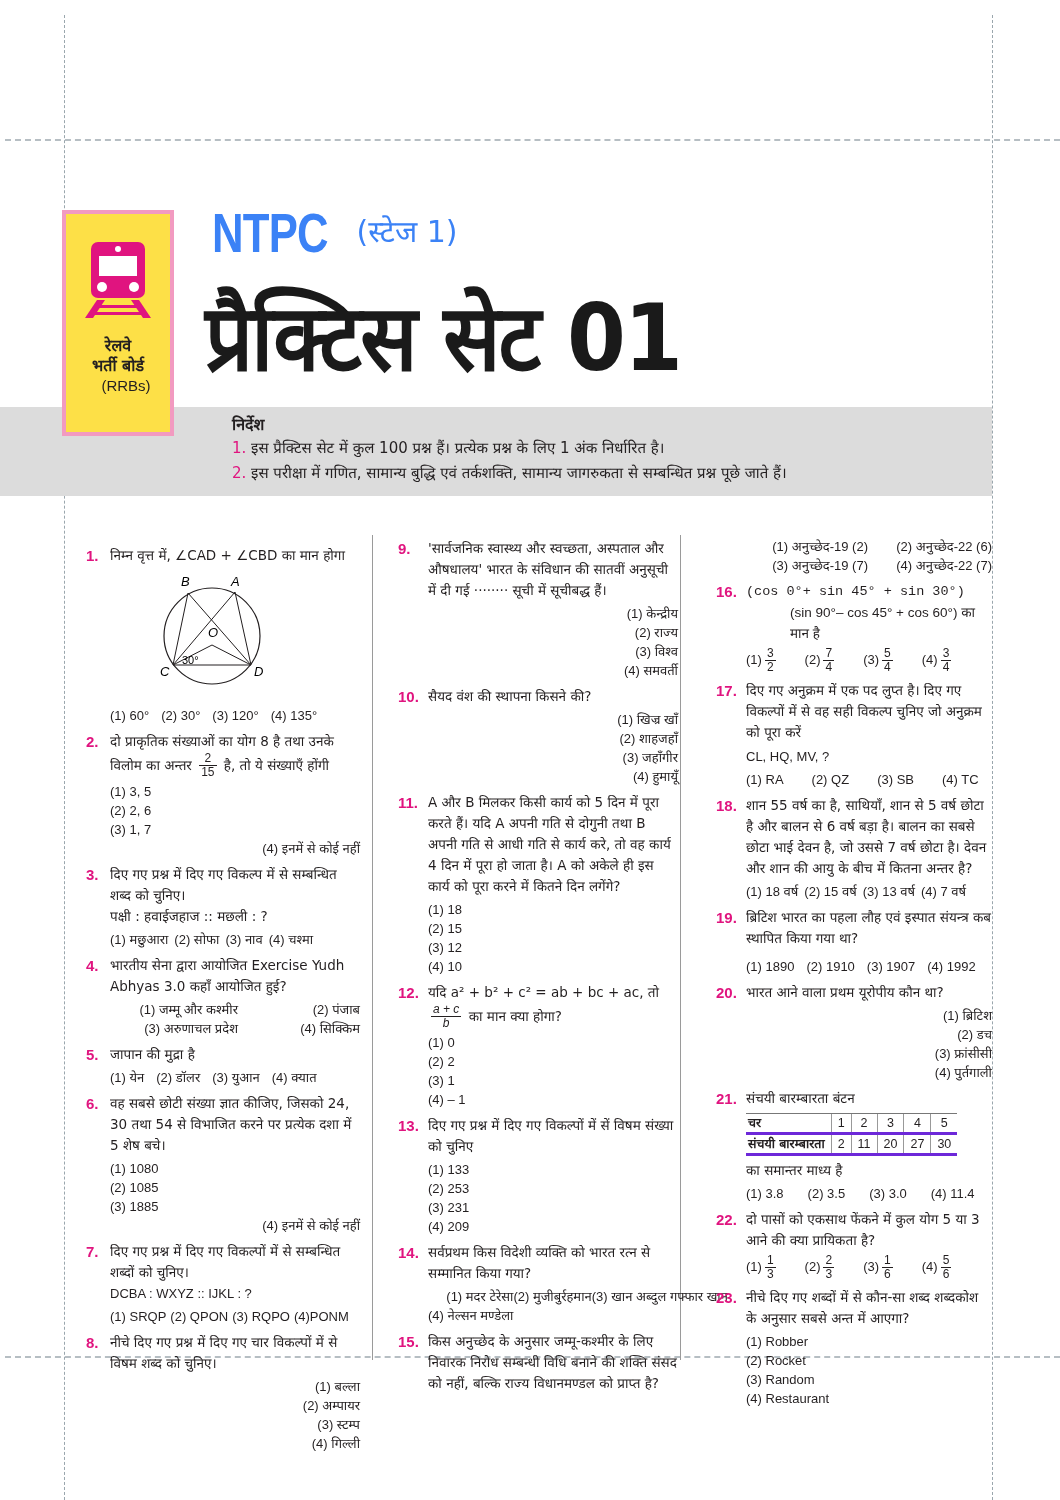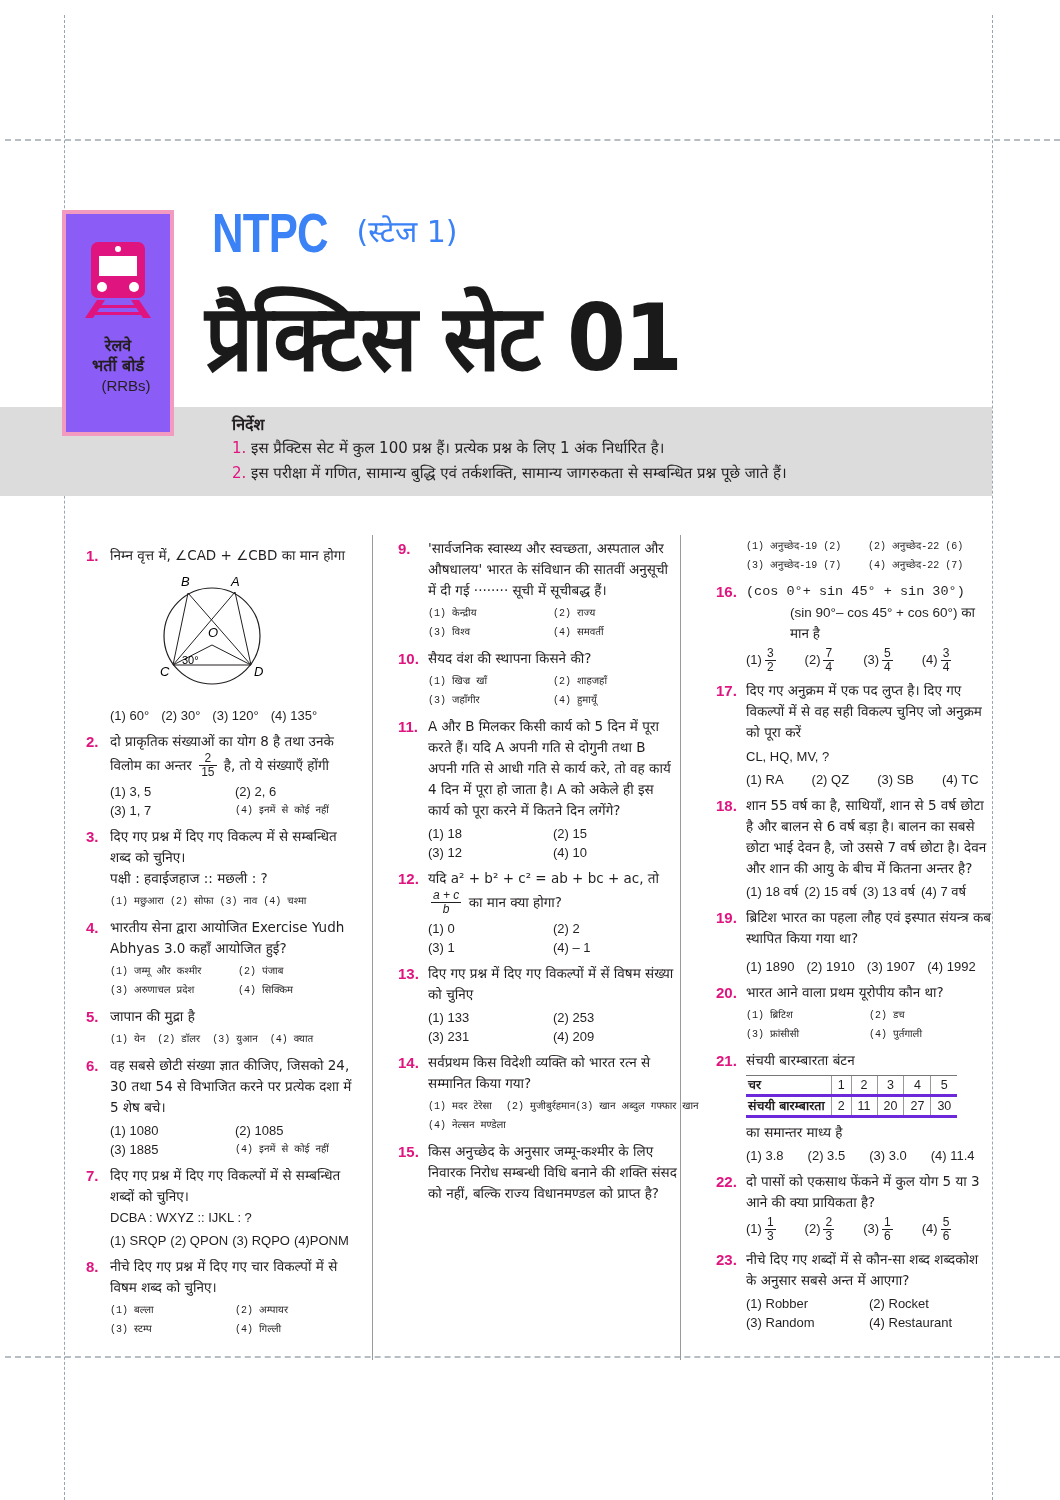--- a/index.html
+++ b/index.html
@@ -12,21 +12,21 @@
   .crop-h { position: absolute; left: 5px; right: 0; height: 0; border-top: 2px dashed #b6bec3; }
   .crop-h.top { top: 139px; }
   .crop-h.bottom { top: 1356px; }
 
   .directions-band { position: absolute; left: 0; top: 407px; width: 992px; height: 89px; background: #dcdcdc; }
   .directions { position: absolute; left: 232px; top: 414px; width: 750px; }
   .directions .title { font-family: "DejaVu Sans", sans-serif; font-size: 16px; font-weight: bold; color: #231f20; line-height: 22px; }
   .directions .item { font-family: "DejaVu Sans", sans-serif; font-size: 15px; line-height: 25px; color: #231f20; white-space: nowrap; }
   .directions .item .num { color: #e0147f; }
 
-  .logo-box { position: absolute; left: 62px; top: 210px; width: 112px; height: 226px; border: 4px solid #f29ac0; background: #8b5cf6; text-align: center; }
+  .logo-box { position: absolute; left: 62px; top: 210px; width: 112px; height: 226px; border: 4px solid #f29ac0; background: #fde047; text-align: center; }
   .logo-box svg { display: block; margin: 28px auto 0; }
   .logo-box .l1, .logo-box .l2 { font-family: "DejaVu Sans", sans-serif; font-weight: bold; font-size: 16px; line-height: 20px; color: #231f20; }
   .logo-box .l1 { margin-top: 18px; }
   .logo-box .l3 { font-family: "Liberation Sans", sans-serif; font-size: 15px; line-height: 20px; color: #231f20; padding-left: 16px; }
 
   .header-title-top { position: absolute; left: 212px; top: 200px; white-space: nowrap; color: #3b82f6; }
   .header-title-top .ntpc { font-family: "Liberation Sans", sans-serif; font-weight: bold; font-size: 56px; transform: scaleX(0.78); transform-origin: left; display: inline-block; width: 140px; letter-spacing: -1px; }
   .header-title-top .stage { font-family: "DejaVu Sans", sans-serif; font-size: 30px; vertical-align: 10px; }
   .header-title-main { position: absolute; left: 205px; top: 272px; white-space: nowrap; font-family: "DejaVu Sans", sans-serif; font-weight: bold; font-size: 92px; color: #1a1a1a; letter-spacing: -2px; transform: scaleX(0.92); transform-origin: left; }
 
@@ -37,25 +37,25 @@
   .column { position: absolute; font-family: "DejaVu Sans", sans-serif; font-size: 13.5px; line-height: 21px; color: #231f20; }
   .column.c1 { left: 86px; top: 545px; width: 274px; }
   .column.c2 { left: 398px; top: 538px; width: 280px; }
   .column.c3 { left: 716px; top: 534px; width: 276px; }
 
   .q { position: relative; padding-left: 24px; margin-bottom: 6px; }
   .q .qnum { position: absolute; left: 0; top: 0; font-family: "Liberation Sans", sans-serif; font-weight: bold; font-size: 15px; color: #e0147f; }
   .c2 .q, .c3 .q { padding-left: 30px; }
   .q .qtext { display: block; }
   .q .line { display: block; }
-  .opts { display: grid; grid-template-columns: 1fr 1fr; font-family: "Liberation Sans", sans-serif; font-size: 13px; line-height: 19px; margin-top: 3px; }
+  .opts { display: grid; grid-template-columns: 1fr; font-family: "Liberation Sans", sans-serif; font-size: 13px; line-height: 19px; margin-top: 3px; }
   .opts.four { grid-template-columns: repeat(4, auto); column-gap: 12px; justify-content: start; }
   .opts.one { grid-template-columns: 1fr 1fr 1fr; }
   .opt { white-space: nowrap; }
-  .hi { font-family: Liberation Mono, monospace; font-size: 10px; }
+  .hi { font-family: Liberation Sans, sans-serif; font-size: 13px; text-align: right; }
 
   .frac { display: inline-block; vertical-align: middle; text-align: center; font-family: "Liberation Sans", sans-serif; font-size: 12px; line-height: 13px; margin: 0 3px; }
   .frac .n { display: block; border-bottom: 1px solid #231f20; padding: 0 2px; }
   .frac .d { display: block; padding: 0 2px; }
 
   .figure { margin: 6px 0 4px 42px; }
   .analogy { font-family: "Liberation Sans", sans-serif; font-size: 13px; }
 
   table.freq { border-collapse: collapse; margin: 4px 0 4px 0; font-size: 12.5px; }
   table.freq td { border-top: 1px solid #777; border-bottom: 3px solid #6d28d9; border-left: 1px solid #999; padding: 0 6px; text-align: center; font-family: "Liberation Sans", sans-serif; line-height: 18px; }

